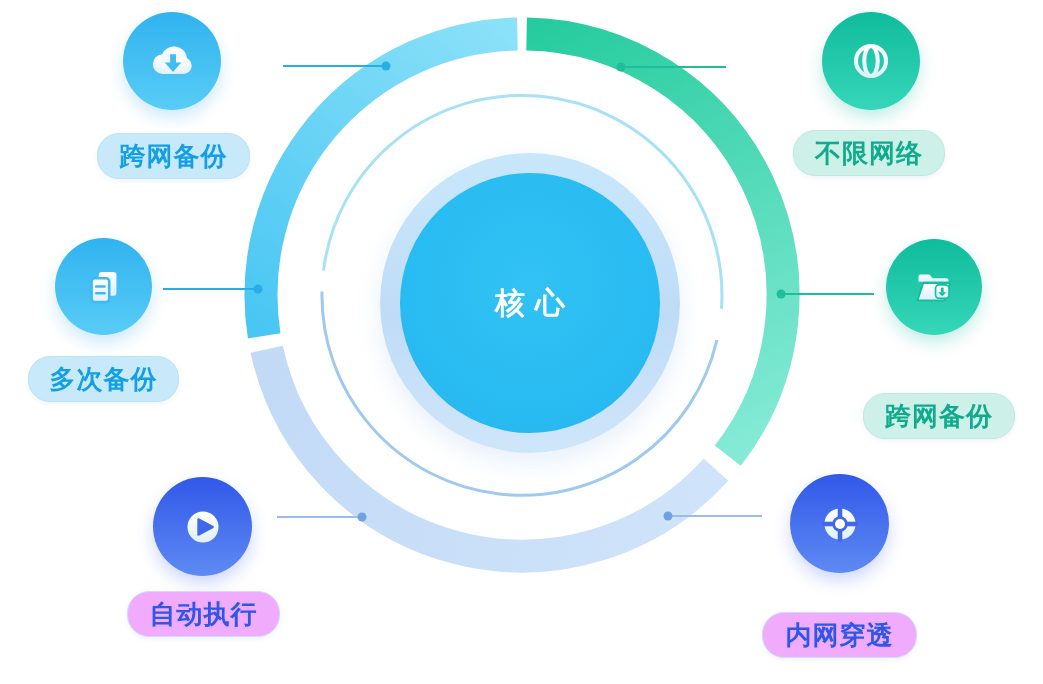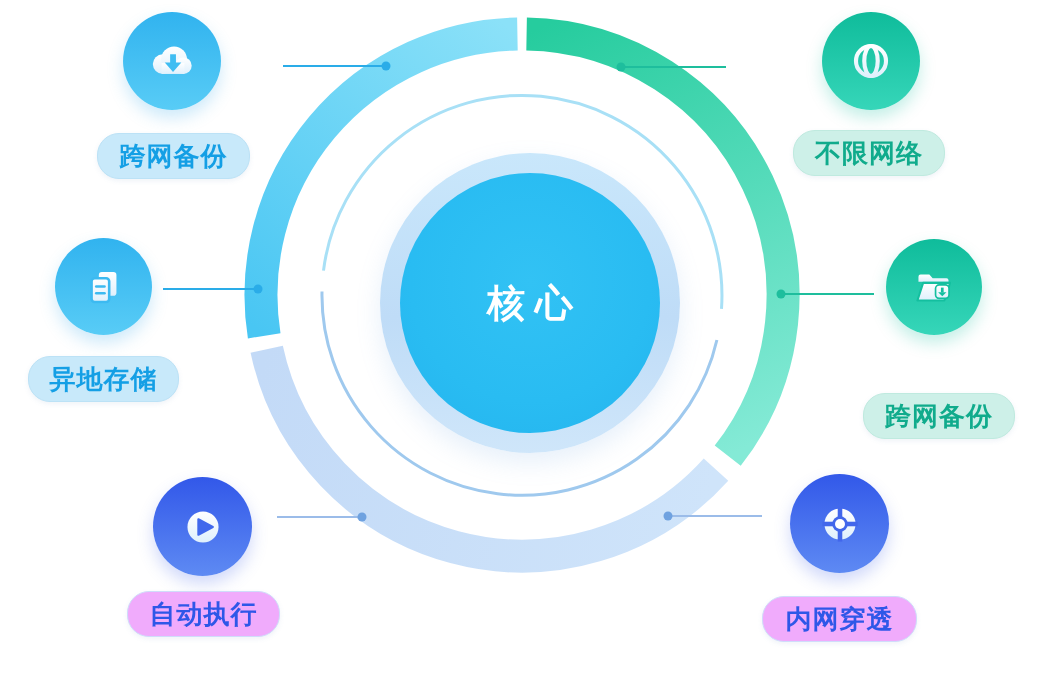--- a/index.html
+++ b/index.html
@@ -12,21 +12,21 @@
     position:absolute;left:380px;top:153px;width:300px;height:300px;border-radius:50%;
     background:linear-gradient(180deg,#C9E7FB 0%,#BFDCF7 55%,#CFE6FA 100%);
     box-shadow:0 10px 24px rgba(120,170,230,.18);
   }
   .core-circle{
     position:absolute;left:400px;top:173px;width:260px;height:260px;border-radius:50%;
     background:radial-gradient(circle at 50% 42%,#32C2F4 0%,#29BCF2 60%,#24B4EE 100%);
     display:flex;align-items:center;justify-content:center;text-align:center;
   }
   .core-text{
-    color:#fff;font-size:38px;font-weight:bold;line-height:48px;
+    color:#fff;font-size:30px;font-weight:bold;line-height:48px;
     letter-spacing:10px;text-indent:10px;
   }
   .feat-circle{
     position:absolute;border-radius:50%;display:flex;align-items:center;justify-content:center;
   }
   .feat-circle.blue{background:linear-gradient(180deg,#31B3EF 0%,#58CCF6 100%);box-shadow:0 8px 16px rgba(60,170,235,.25);}
   .feat-circle.teal{background:linear-gradient(180deg,#0FBC9B 0%,#36D6B9 100%);box-shadow:0 8px 16px rgba(20,190,160,.25);}
   .feat-circle.indigo{background:linear-gradient(180deg,#3258E9 0%,#5E8AF3 100%);box-shadow:0 8px 16px rgba(70,105,235,.25);}
   .pill{
     position:absolute;height:44px;border-radius:22px;display:flex;align-items:center;justify-content:center;
@@ -127,21 +127,21 @@
 
   <div class="feat-circle blue" style="left:55px;top:238px;width:97px;height:97px;">
     <svg width="58" height="58" viewBox="0 0 56 56">
       <rect x="23" y="13.5" width="17" height="23" rx="3" fill="url(#gw)"></rect>
       <rect x="16" y="19.5" width="17" height="23" rx="3" fill="url(#gw)" stroke="#3CBAF1" stroke-width="2.5"></rect>
       <line x1="20.5" y1="27.5" x2="28.5" y2="27.5" stroke="#3CBAF1" stroke-width="2.5" stroke-linecap="round"></line>
       <line x1="20.5" y1="34" x2="28.5" y2="34" stroke="#3CBAF1" stroke-width="2.5" stroke-linecap="round"></line>
     </svg>
   </div>
   <div class="pill blue" style="left:28px;top:356px;width:149px;">
-    <span>异地存储</span>
+    <span>多次备份</span>
   </div>
 
   <div class="feat-circle teal" style="left:886px;top:239px;width:96px;height:96px;">
     <svg width="58" height="58" viewBox="0 0 56 56">
       <path d="M13 23 v-5 a2 2 0 0 1 2 -2 h8.5 l3.2 3.5 H40 a2 2 0 0 1 2 2 V23 z" fill="url(#gw)"></path>
       <polygon points="12,41 17.5,24 43.5,24 38,41" fill="url(#gw)" stroke="#14BF9F" stroke-width="2" stroke-linejoin="round"></polygon>
       <rect x="29.5" y="26" width="13" height="13" rx="3.5" fill="url(#gw)" stroke="#14BF9F" stroke-width="1.6"></rect>
       <rect x="34.7" y="28.6" width="2.6" height="4.6" fill="#14BF9F"></rect>
       <polygon points="32,33 40,33 36,37" fill="#14BF9F"></polygon>
     </svg>
@@ -162,17 +162,17 @@
 
   <div class="feat-circle indigo" style="left:790px;top:474px;width:99px;height:99px;">
     <svg width="58" height="58" viewBox="0 0 56 56">
       <circle cx="28" cy="28" r="15" fill="url(#gw)"></circle>
       <rect x="11" y="25.8" width="34" height="4.4" fill="#4267EB"></rect>
       <rect x="25.8" y="11" width="4.4" height="34" fill="#4267EB"></rect>
       <circle cx="28" cy="28" r="7.5" fill="#4267EB"></circle>
       <circle cx="28" cy="28" r="4.8" fill="#FFFFFF"></circle>
     </svg>
   </div>
-  <div class="pill indigo" style="left:762px;top:596px;width:153px;">
+  <div class="pill indigo" style="left:762px;top:612px;width:153px;">
     <span>内网穿透</span>
   </div>
 
 </div>
 
 </body></html>

